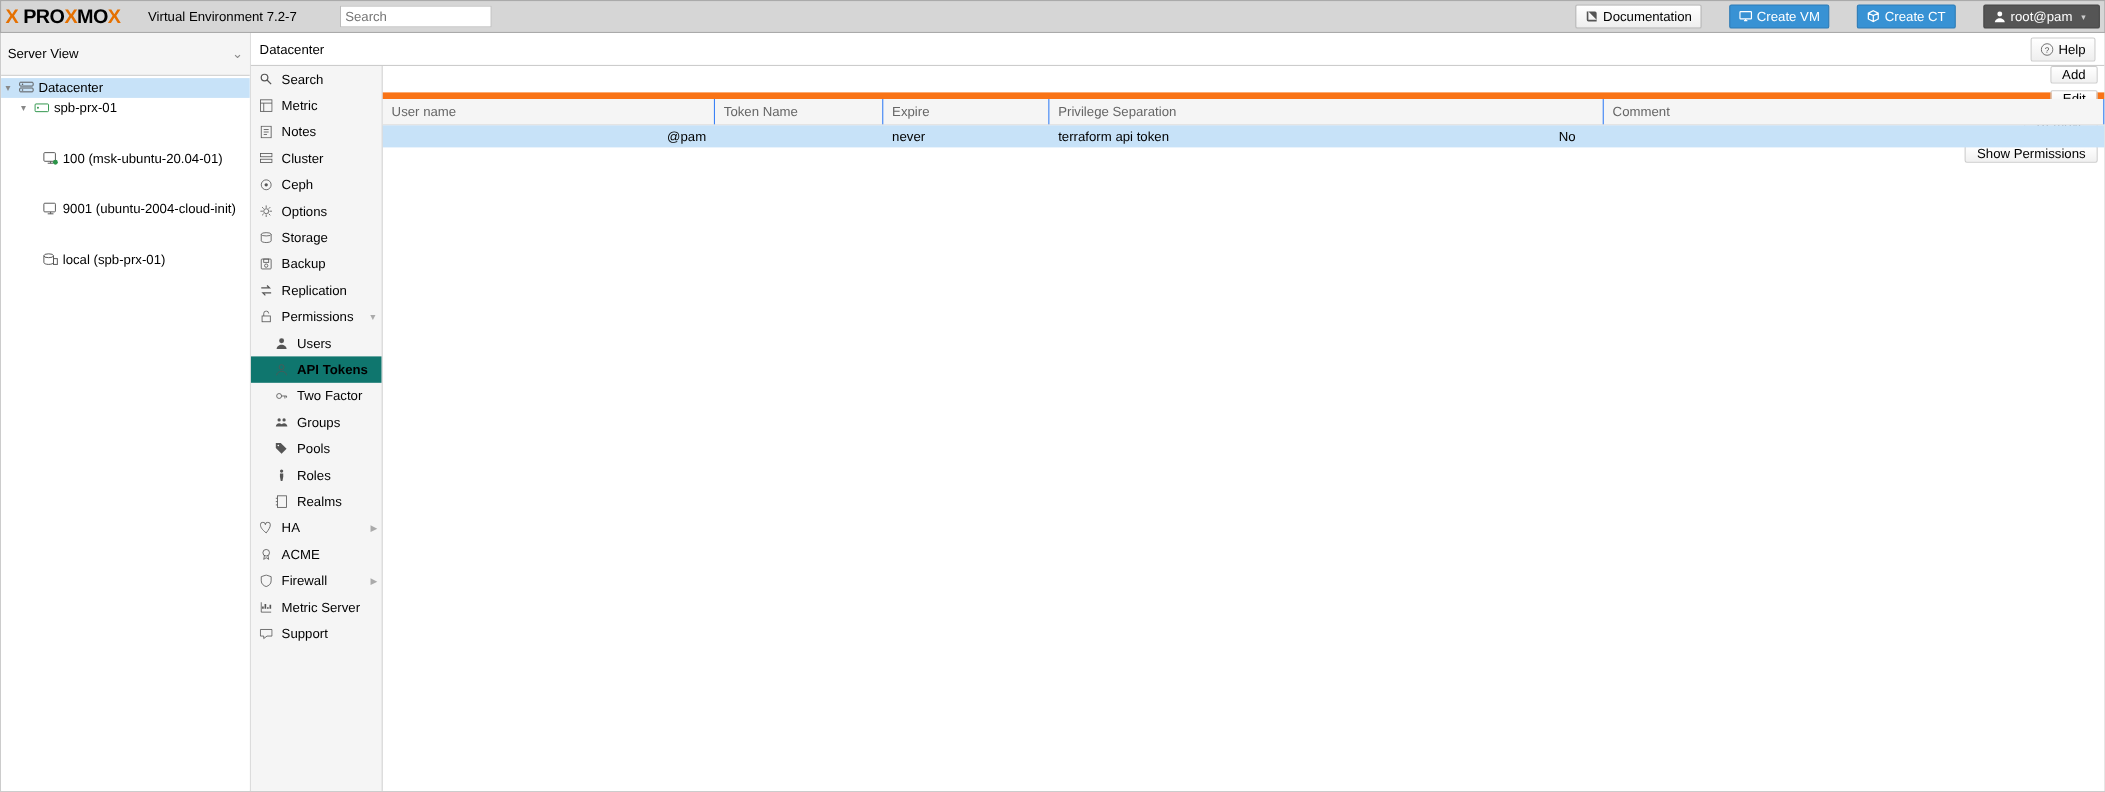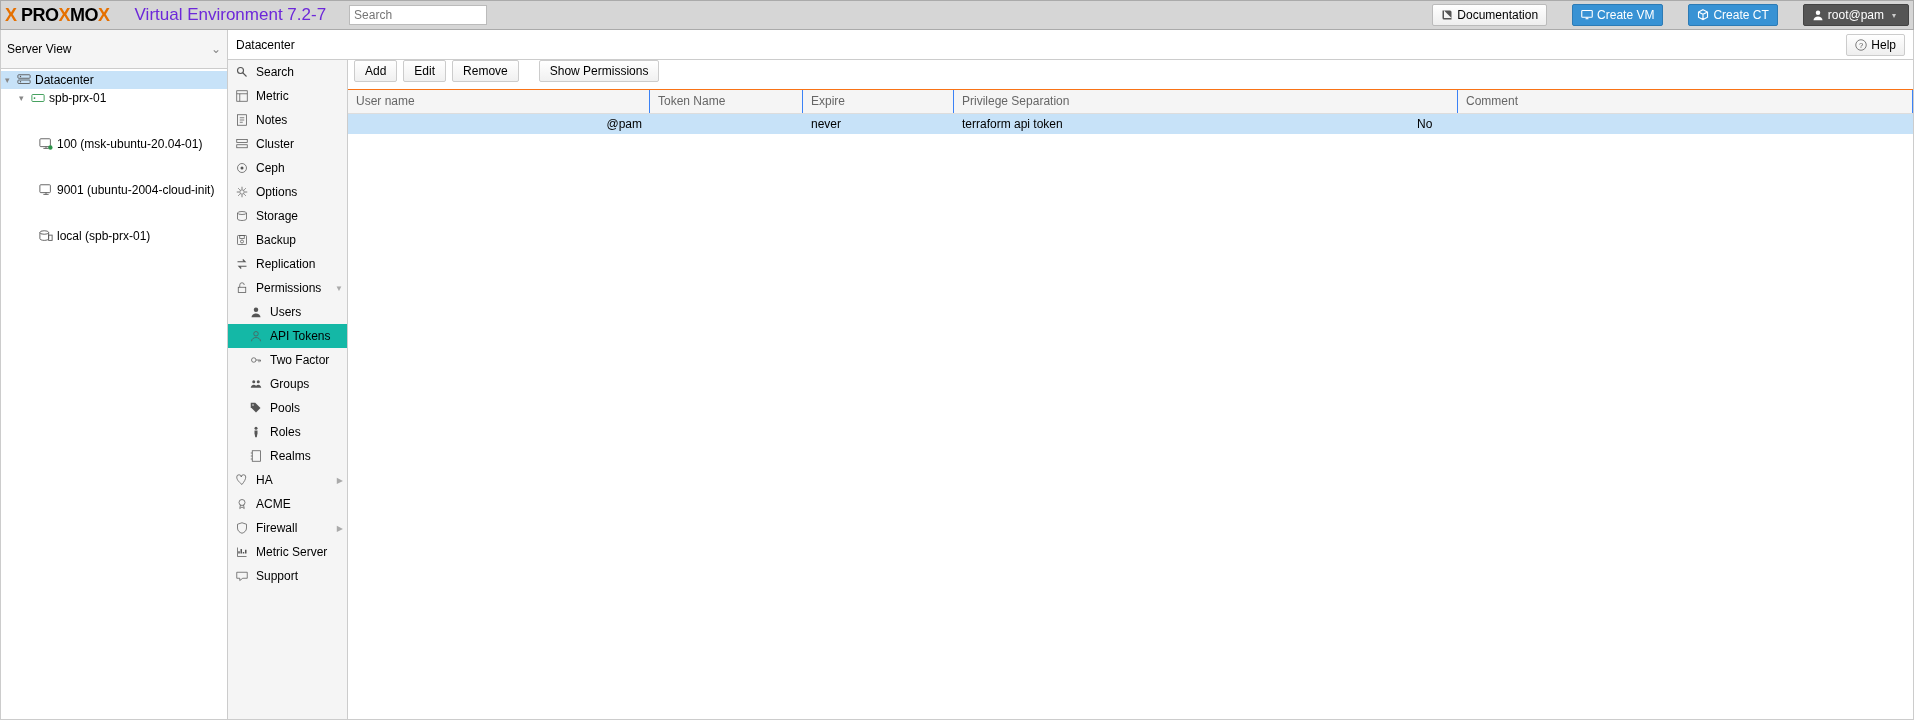--- a/index.html
+++ b/index.html
@@ -4,21 +4,21 @@
 <style>
 * { box-sizing: border-box; margin: 0; padding: 0; font-family: Arial, Helvetica, sans-serif; }
 body { background: #fff; font-size: 12px; color: #000; overflow: hidden; }
 
 
 .top-header { height: 30px; background: #d6d6d6; border: 1px solid #aaa; display: flex; align-items: center; padding: 0 4px; gap: 21px; }
 .logo { display: flex; align-items: center; margin-right: 2px; }
 .logo-text { font-weight: bold; letter-spacing: -0.5px; font-size: 18px; }
 .logo-x { color: #e57000; }
 .logo-p { color: #000; }
-.ve-label { font-size: 17px; margin-left: 2px; margin-right: 2px; color: #6d28d9; }
+.ve-label { font-size: 12px; margin-left: 2px; margin-right: 18px; color: #000000; }
 .search-box { width: 138px; height: 20px; padding: 2px 4px; border: 1px solid #bbb; background: #fff; font-size: 12px; }
 .top-spacer { flex: 1; }
 .top-btn { height: 22px; padding: 0 8px; margin-left: 4px; border: 1px solid #bbb; border-radius: 2px; background: linear-gradient(#fff,#eee); display: flex; align-items: center; gap: 4px; cursor: pointer; font-size: 12px; }
 .top-btn.blue { background: #3892d4; border-color: #2d7bb5; color: #fff; }
 .top-btn.dark { background: #555; border-color: #444; color: #fff; }
 .top-btn .ico { width: 12px; height: 12px; display: inline-flex; align-items: center; justify-content: center; }
 
 
 .main { display: flex; height: calc(720px - 30px); }
 
@@ -40,28 +40,28 @@
 
 .content-title { height: 30px; display: flex; align-items: center; padding: 0 8px; justify-content: space-between; border-bottom: 1px solid #ccc; background: #fff; }
 .help-btn { height: 22px; padding: 0 8px; border: 1px solid #ccc; border-radius: 2px; background: linear-gradient(#fff,#eee); display: flex; align-items: center; gap: 4px; cursor: pointer; }
 
 
 .content-body { flex: 1; display: flex; }
 
 
 .side-menu { width: 120px; background: #f5f5f5; border-right: 1px solid #ccc; overflow-y: auto; }
 .side-item { height: 24px; display: flex; align-items: center; padding: 0 6px 0 8px; cursor: pointer; gap: 6px; color: #000; position: relative; }
-.side-item.active { background: #14b8a6; }
+.side-item.active { background: #0f766e; font-weight: bold; }
 .side-item.sub { padding-left: 22px; }
 .side-item .sico { width: 14px; text-align: center; color: #555; font-size: 11px; }
 .side-item .arrow { position: absolute; right: 4px; color: #aaa; font-size: 8px; }
 
 
 .grid-area { flex: 1; display: flex; flex-direction: column; background: #fff; }
-.toolbar { height: 30px; display: flex; align-items: flex-start; padding: 0 6px; gap: 6px; border-bottom: 1px solid #f97316; }
+.toolbar { height: 30px; display: flex; align-items: flex-end; padding: 0 6px; gap: 6px; border-bottom: 6px solid #f97316; flex-direction: column; }
 .tb-btn { height: 22px; padding: 0 10px; border: 1px solid #ccc; border-radius: 2px; background: linear-gradient(#fff,#f0f0f0); cursor: pointer; font-size: 12px; }
 .tb-gap { width: 8px; }
 
 .grid { flex: 1; }
 .grid-header { display: flex; background: #f5f5f5; border-bottom: 1px solid #ddd; height: 24px; }
 .grid-header .gh { padding: 4px 8px; color: #666; border-right: 1px solid #3b82f6; }
 .col-user { width: 302px; }
 .col-token { width: 153px; }
 .col-expire { width: 151px; }
 .col-comment { width: 455px; }

